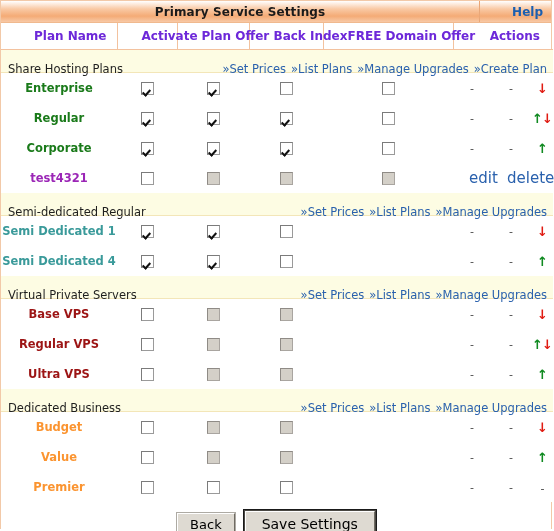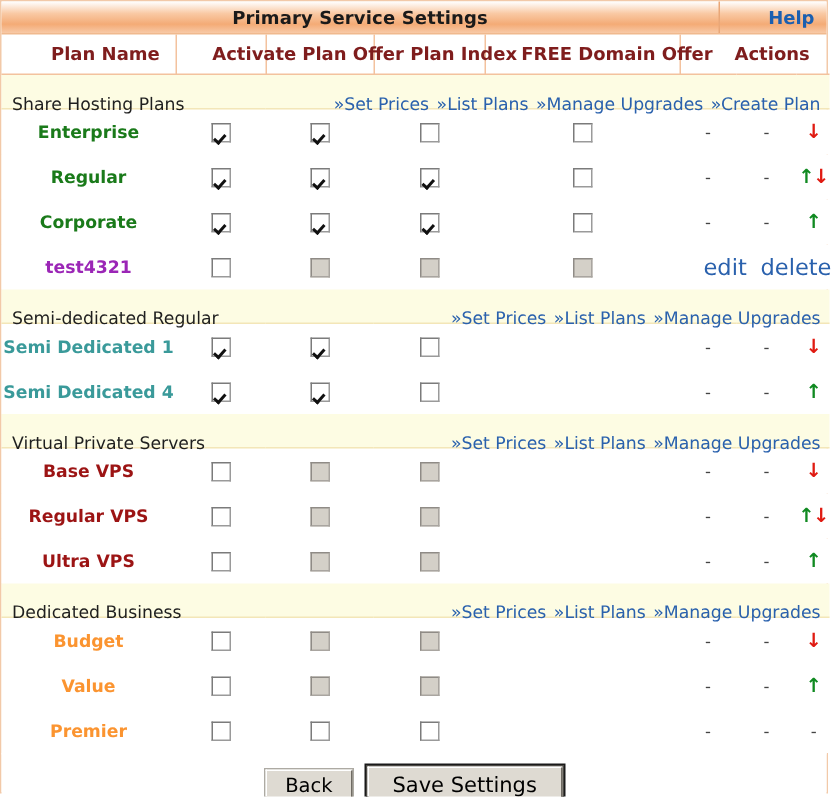--- a/index.html
+++ b/index.html
@@ -64,21 +64,21 @@
   table.grid {
     width: 100%;
     border-collapse: collapse;
     table-layout: fixed;
   }
   .colhead td {
     height: 24px;
     text-align: center;
     font-weight: bold;
     font-size: 12px;
-    color: #7f1d1d;
+    color: #6d28d9;
     border-right: 1px solid #f3c29e;
     border-bottom: 1px solid #f3c29e;
     white-space: nowrap;
     padding-left: 24px;
   }
   .colhead td.last { border-right: none; }
 
   
   .c-name   { width: 116px; }
   .c-act    { width: 60px; }
@@ -223,21 +223,21 @@
       <col class="c-free">
         <col class="c-a1">
         <col class="c-a2">
         <col class="c-a3">
     </colgroup>
     <thead>
       <tr class="colhead">
         <td>Plan Name</td>
         <td>Activate</td>
         <td>Plan Offer</td>
-        <td>Plan Index</td>
+        <td>Back Index</td>
         <td>FREE Domain Offer</td>
         <td colspan="3" class="last">Actions</td>
       </tr>
     </thead>
     <tbody id="grid-body">
         <tr class="section">
           <td colspan="8">
             <div class="section-inner">
               <span class="section-label">Share Hosting Plans</span>
               <span class="section-links">

